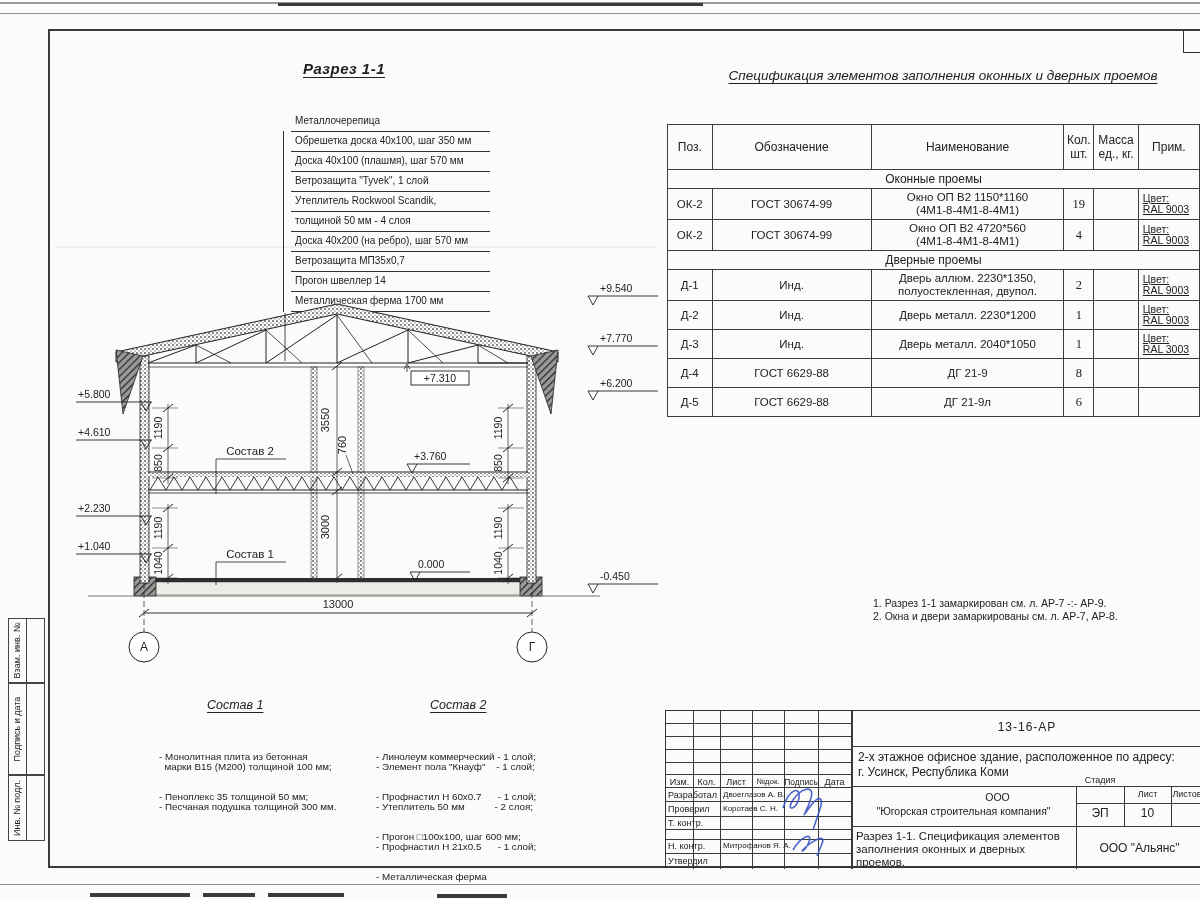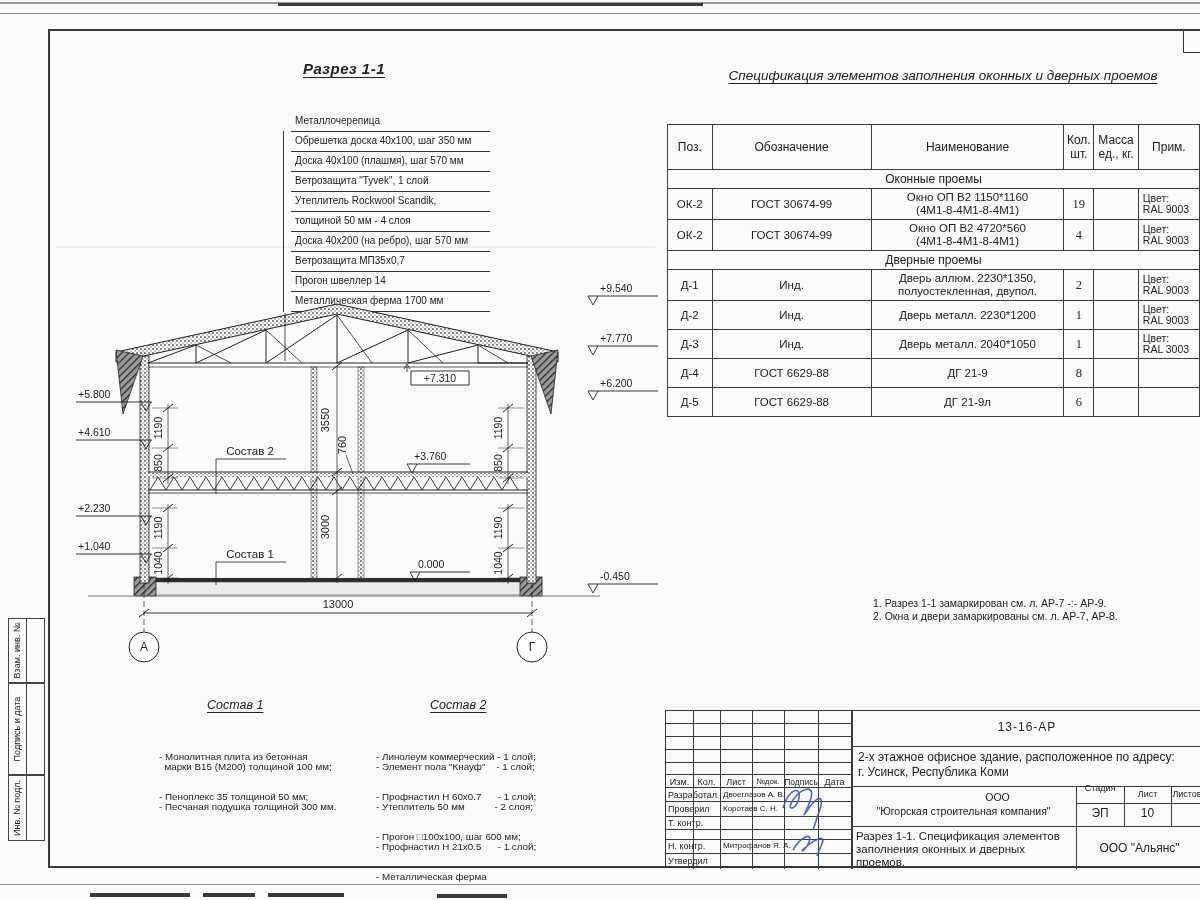--- a/index.html
+++ b/index.html
@@ -23,21 +23,21 @@
   #spec-title{left:713px;top:68px;width:460px;text-align:center;font-style:italic;font-size:13.5px;
               text-decoration:underline;text-underline-offset:3px;}
   #spec-table{position:absolute;left:667px;top:124px;border-collapse:collapse;table-layout:fixed;
               font-size:11.5px;}
   #spec-table th,#spec-table td{border:1px solid #3c3c3c;padding:0 2px;text-align:center;
               overflow:hidden;white-space:nowrap;}
   #spec-table thead th{height:44px;font-weight:400;font-size:12px;}
   #spec-table .sect td{height:18px;font-size:12px;}
   #spec-table .r30 td{height:30px;}
   #spec-table .r28 td{height:28px;}
-  #spec-table td.note{text-align:left;font-size:10.5px;line-height:11px;padding-left:4px;}
+  #spec-table td.note{text-align:left;font-size:10.5px;line-height:11px;padding-left:4px;text-decoration:underline;}
   #spec-table .nm{line-height:13px;font-size:11.5px;}
   #spec-table td.qty{font-family:"Liberation Serif",serif;font-size:12.5px;}
 
   
   #notes{left:873px;top:597px;font-size:10.5px;line-height:13px;}
 
   
   .sost-title{font-style:italic;font-size:12.5px;text-decoration:underline;text-underline-offset:3px;}
   .sost-body{font-size:9.8px;line-height:10px;white-space:pre;}
 
@@ -451,21 +451,21 @@
     <div class="t" style="left:2px;top:93px;">Проверил</div>
     <div class="t" style="left:57px;top:93px;font-size:8px;">Коротаев С. Н.</div>
     <div class="t" style="left:2px;top:107px;">Т. контр.</div>
     <div class="t" style="left:2px;top:130px;">Н. контр.</div>
     <div class="t" style="left:57px;top:130px;font-size:8px;">Митрофанов Я. А.</div>
     <div class="t" style="left:2px;top:145px;">Утвердил</div>
 
     <div class="t ctr" style="left:185px;top:81px;width:225px;font-size:10.5px;margin-left:34px;">ООО</div>
     <div class="t ctr" style="left:185px;top:95px;width:225px;font-size:10.5px;">"Югорская строительная компания"</div>
 
-    <div class="t ctr" style="left:410px;top:72px;width:48px;">Стадия</div>
+    <div class="t ctr" style="left:410px;top:64px;width:48px;">Стадия</div>
     <div class="t ctr" style="left:458px;top:78px;width:47px;">Лист</div>
     <div class="t ctr" style="left:505px;top:78px;width:32px;">Листов</div>
     <div class="t ctr" style="left:410px;top:97px;width:48px;font-size:12px;">ЭП</div>
     <div class="t ctr" style="left:458px;top:97px;width:47px;font-size:12px;">10</div>
     <div class="t ctr" style="left:505px;top:97px;width:32px;font-size:12px;"></div>
 
     <div class="t" style="left:190px;top:119px;width:216px;font-size:11.5px;line-height:13px;white-space:normal;">Разрез 1-1. Спецификация элементов заполнения оконных и дверных проемов.</div>
     <div class="t ctr" style="left:410px;top:132px;width:127px;font-size:12px;">ООО "Альянс"</div>
   </div>
 

